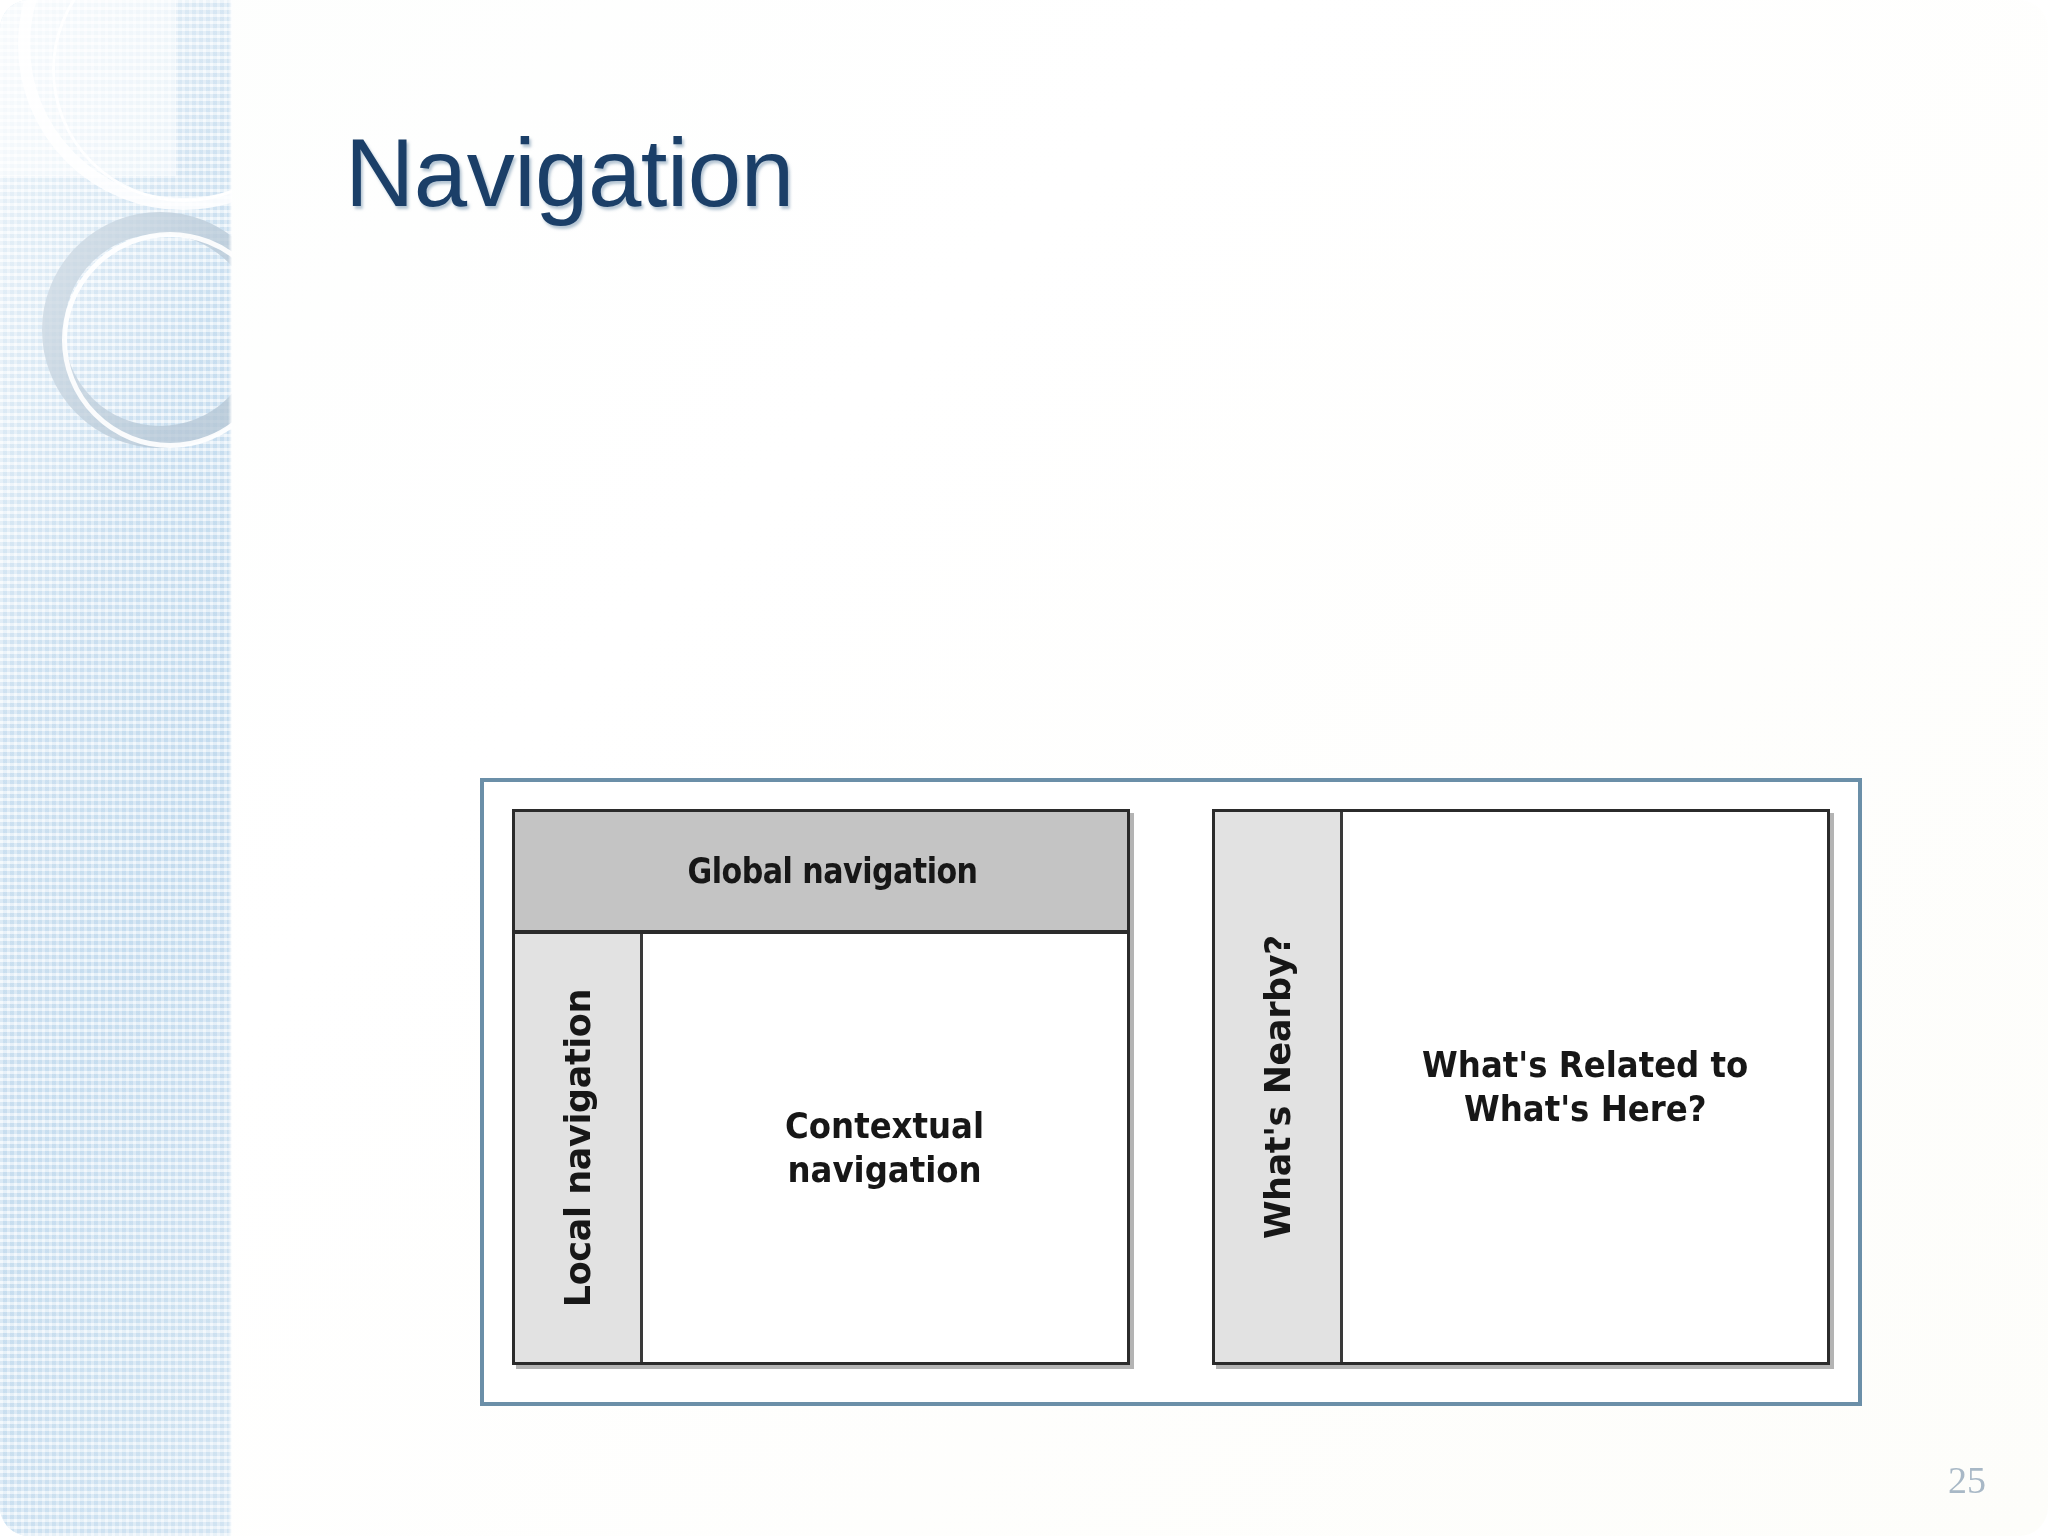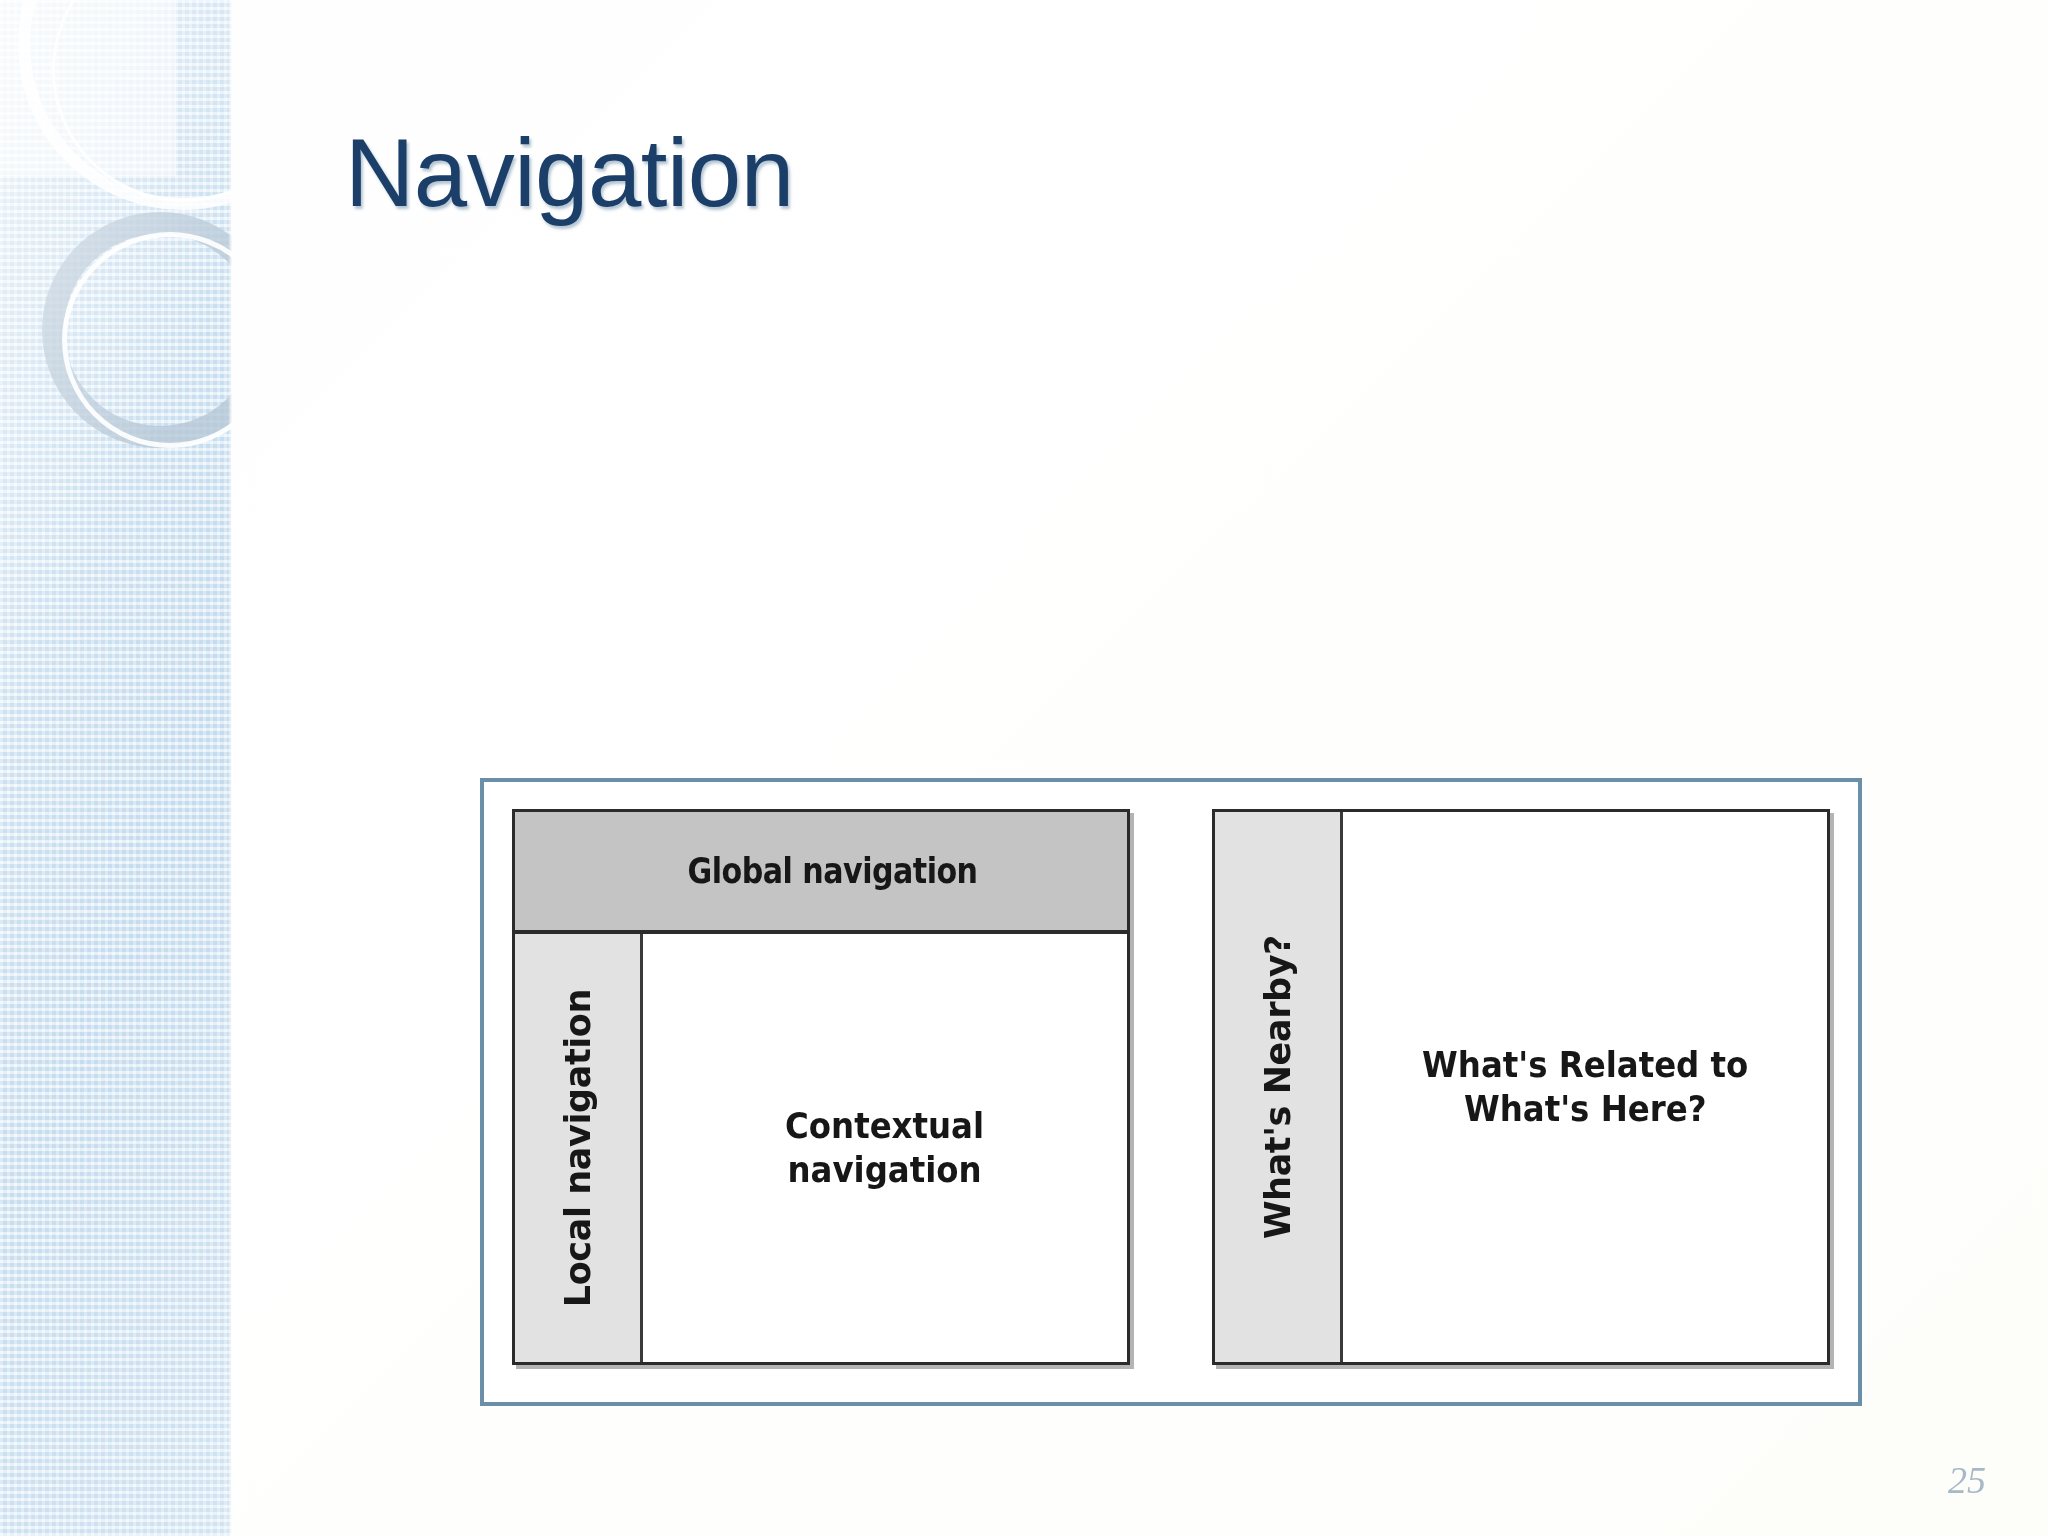--- a/index.html
+++ b/index.html
@@ -14,20 +14,21 @@
     font-family: "Liberation Sans", sans-serif;
   }
 
   
   .slide {
     position: relative;
     width: 2048px;
     height: 1536px;
     background: linear-gradient(135deg, #fdfefd 0%, #ffffff 35%, #fdfdfa 100%);
     overflow: hidden;
+    border-radius: 29px;
   }
 
   
   .side-band {
     position: absolute;
     left: 0; top: 0;
     width: 232px;
     height: 1536px;
     background:
       linear-gradient(100deg, #e3eff8 0%, #dbeaf6 40%, #d2e5f4 72%, #cfe2f2 100%);
@@ -253,21 +254,20 @@
   }
 
   
   .page-number {
     position: absolute;
     right: 62px;
     bottom: 34px;
     font-family: "Liberation Serif", serif;
     font-size: 38px;
     color: #a8b8c6;
-    font-style: italic;
   }
 </style>
 </head>
 <body>
 
 <div class="slide">
 
   <div class="side-band">
     <div class="side-band-texture"></div>
     <div class="band-square"></div>

